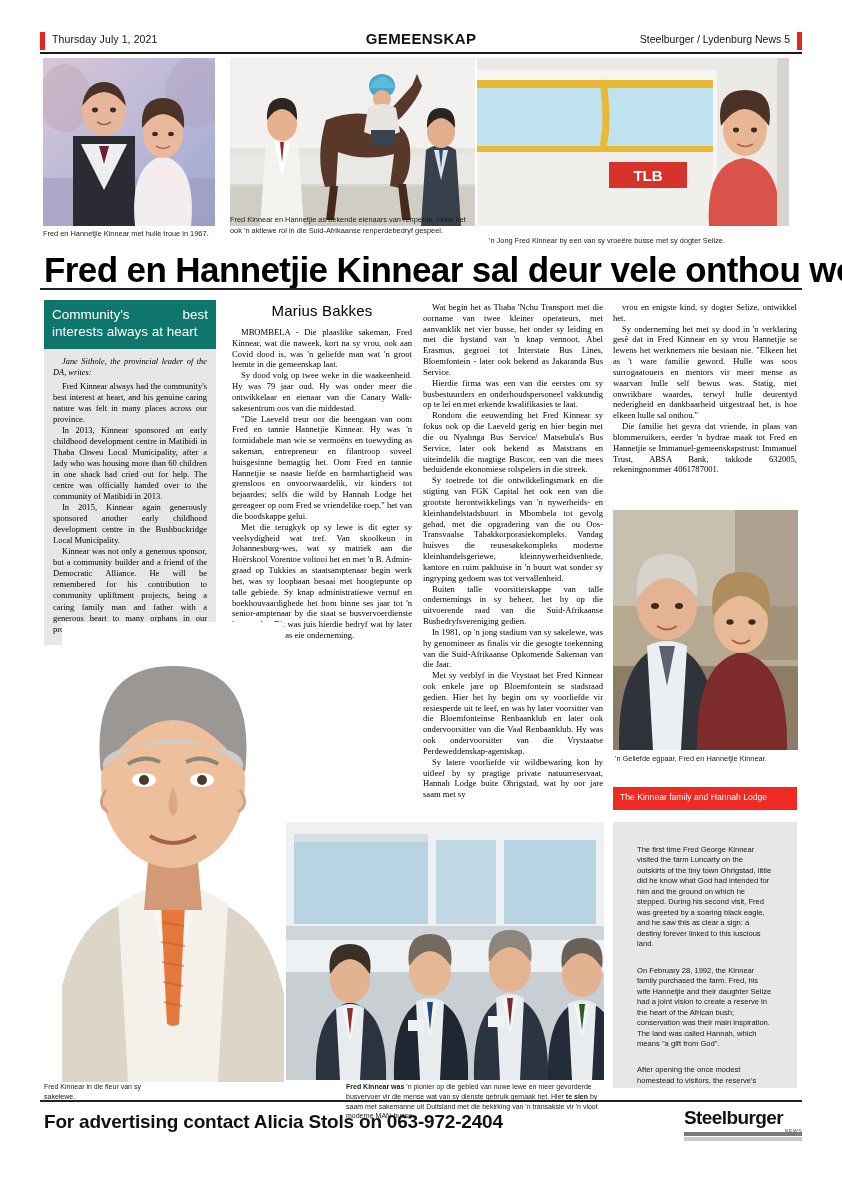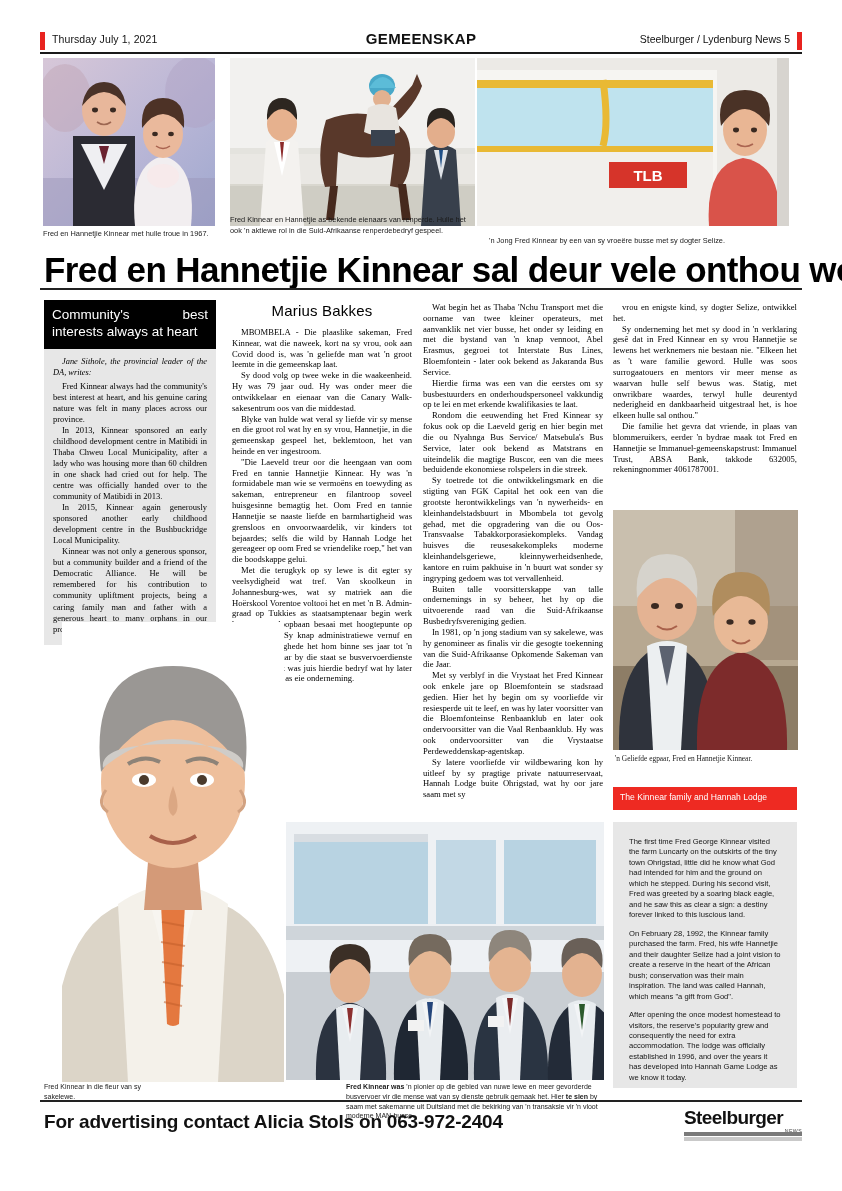--- a/index.html
+++ b/index.html
@@ -65,21 +65,21 @@
   
   .col{position:absolute;font-size:8.6px;line-height:1.26;text-align:justify;}
   .col p{margin:0;text-indent:9px;}
   .c1{left:44px;top:300px;width:172px;}
   .c2{left:232px;top:302px;width:180px;}
   .c3{left:423px;top:302px;width:180px;}
   .c4{left:613px;top:302px;width:184px;}
 
   
   .redhead{
-    background:#000000;color:#fff;font-family:"Liberation Sans",sans-serif;
+    background:#0f766e;color:#fff;font-family:"Liberation Sans",sans-serif;
     font-size:13.5px;line-height:1.25;padding:7px 8px 8px 8px;font-weight:normal;
   }
   .graybox{background:#e7e7e7;padding:8px 9px 10px 9px;}
   .graybox .lede{font-style:italic;font-size:8.4px;line-height:1.3;text-indent:9px;margin:0 0 2px 0;}
   .graybox p{margin:0;text-indent:9px;font-size:8.5px;line-height:1.3;text-align:justify;}
 
   .byline{
     text-align:center;font-size:15px;margin:0 0 6px 0;
     font-family:"Liberation Sans",sans-serif;letter-spacing:.2px;
   }
@@ -89,32 +89,32 @@
     position:absolute;left:613px;top:787px;width:184px;
     background:#ee2a22;color:#fff;font-family:"Liberation Sans",sans-serif;
     font-size:8.6px;line-height:1.35;padding:5px 22px 6px 7px;box-sizing:border-box;
   }
   .graybox2{
     position:absolute;left:613px;top:822px;width:184px;height:266px;
     background:#e7e7e7;padding:7px 8px;box-sizing:border-box;
     font-family:"Liberation Sans",sans-serif;font-size:7.6px;line-height:1.38;
     color:#151515;overflow:hidden;
   }
-  .graybox2 p{margin:8px;}
+  .graybox2 p{margin:16px;}
 
   
   .photo-fred{position:absolute;left:62px;top:622px;width:222px;height:460px;overflow:hidden;}
   .cap-fred{position:absolute;left:44px;top:1082px;width:110px;
     font-family:"Liberation Sans",sans-serif;font-size:7px;line-height:1.4;color:#1a1a1a;}
   .photo-bus{position:absolute;left:286px;top:822px;width:318px;height:258px;overflow:hidden;}
   .cap-bus{position:absolute;left:346px;top:1082px;width:256px;
     font-family:"Liberation Sans",sans-serif;font-size:7px;line-height:1.4;color:#1a1a1a;}
   .photo-couple{position:absolute;left:613px;top:510px;width:185px;height:240px;overflow:hidden;}
   .cap-couple{position:absolute;left:615px;top:754px;width:180px;
-    font-family:Liberation Serif, serif;font-size:7.4px;line-height:1.4;color:#1a1a1a;}
+    font-family:Liberation Sans, sans-serif;font-size:7.4px;line-height:1.4;color:#1a1a1a;}
 
   
   .footer-rule{position:absolute;left:40px;top:1100px;width:762px;height:1.5px;background:#222;}
   .advert{
     position:absolute;left:44px;top:1111px;
     font-family:"Liberation Sans",sans-serif;font-weight:bold;font-size:19px;color:#111;
     letter-spacing:-.2px;
   }
   .logo{
     position:absolute;right:40px;top:1108px;width:118px;height:40px;
@@ -274,21 +274,20 @@
       <p>In 2013, Kinnear sponsored an early childhood development centre in Matibidi in Thaba Chweu Local Municipality, after a lady who was housing more than 60 children in one shack had cried out for help. The centre was officially handed over to the community of Matibidi in 2013.</p>
       <p>In 2015, Kinnear again generously sponsored another early childhood development centre in the Bushbuckridge Local Municipality.</p>
       <p>Kinnear was not only a generous sponsor, but a community builder and a friend of the Democratic Alliance. He will be remembered for his contribution to community upliftment projects, being a caring family man and father with a generous heart to many orphans in our province.</p>
     </div>
   </div>
 
   <div class="col c2">
     <div class="byline">Marius Bakkes</div>
     <p>MBOMBELA - Die plaaslike sakeman, Fred Kinnear, wat die naweek, kort na sy vrou, ook aan Covid dood is, was 'n geliefde man wat 'n groot leemte in die gemeenskap laat.</p>
     <p>Sy dood volg op twee weke in die waakeenheid. Hy was 79 jaar oud. Hy was onder meer die ontwikkelaar en eienaar van die Canary Walk-sakesentrum oos van die middestad.</p>
-    <p>Blyke van hulde wat veral sy liefde vir sy mense en die groot rol wat hy en sy vrou, Hannetjie, in die gemeenskap gespeel het, beklemtoon, het van heinde en ver ingestroom.</p>
     <p>"Die Laeveld treur oor die heengaan van oom Fred en tannie Hannetjie Kinnear. Hy was 'n formidabele man wie se vermoëns en toewyding as sakeman, entrepreneur en filantroop soveel huisgesinne bemagtig het. Oom Fred en tannie Hannetjie se naaste liefde en barmhartigheid was grensloos en onvoorwaardelik, vir kinders tot bejaardes; selfs die wild by Hannah Lodge het gereageer op oom Fred se vriendelike roep," het van die boodskappe gelui.</p>
     <p>Met die terugkyk op sy lewe is dit egter sy veelsydigheid wat tref. Van skoolkeun in Johannesburg-wes, wat sy matriek aan die Hoërskool Vorentoe voltooi het en met 'n B. Admin-graad op Tukkies as staatsamptenaar begin werk het, was sy loopbaan besaai met hoogtepunte op talle gebiede. Sy knap administratiewe vernuf en boekhouvaardighede het hom binne ses jaar tot 'n senior-amptenaar by die staat se busvervoerdienste laat vorder. Dit was juis hierdie bedryf wat hy later ook sou uitbou as eie onderneming.</p>
   </div>
 
   <div class="col c3">
     <p>Wat begin het as Thaba 'Nchu Transport met die oorname van twee kleiner operateurs, met aanvanklik net vier busse, het onder sy leiding en met die bystand van 'n knap vennoot, Abel Erasmus, gegroei tot Interstate Bus Lines, Bloemfontein - later ook bekend as Jakaranda Bus Service.</p>
     <p>Hierdie firma was een van die eerstes om sy busbestuurders en onderhoudspersoneel vakkundig op te lei en met erkende kwalifikasies te laat.</p>
     <p>Rondom die eeuwending het Fred Kinnear sy fokus ook op die Laeveld gerig en hier begin met die ou Nyahnga Bus Service/ Matsebula's Bus Service, later ook bekend as Matstrans en uiteindelik die magtige Buscor, een van die mees beduidende ekonomiese rolspelers in die streek.</p>
     <p>Sy toetrede tot die ontwikkelingsmark en die stigting van FGK Capital het ook een van die grootste herontwikkelings van 'n nywerheids- en kleinhandelstadsbuurt in Mbombela tot gevolg gehad, met die opgradering van die ou Oos-Transvaalse Tabakkorporasiekompleks. Vandag huisves die reusesakekompleks moderne kleinhandelsgeriewe, kleinnywerheidsenhede, kantore en ruim pakhuise in 'n buurt wat sonder sy ingryping gedoem was tot vervallenheid.</p>
     <p>Buiten talle voorsitterskappe van talle ondernemings in sy beheer, het hy op die uitvoerende raad van die Suid-Afrikaanse Busbedryfsvereniging gedien.</p>

